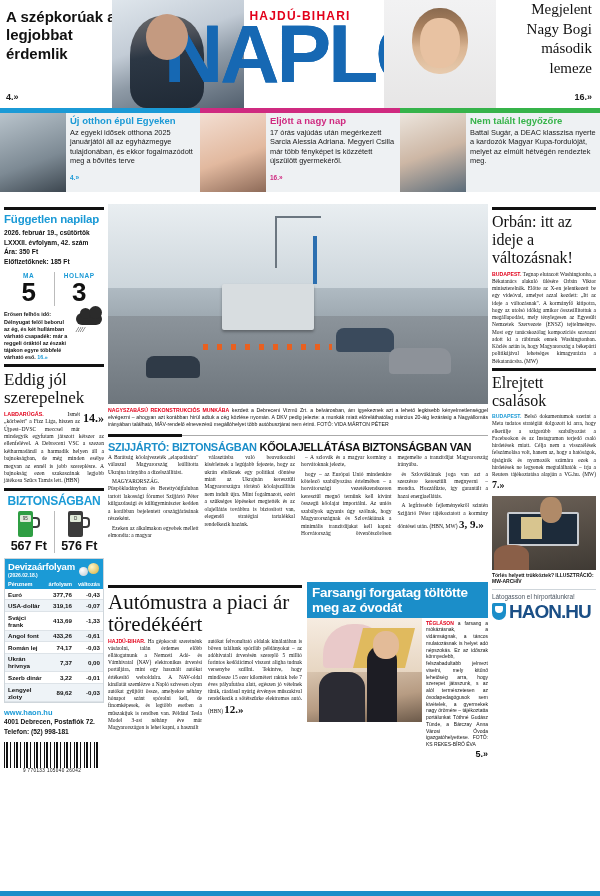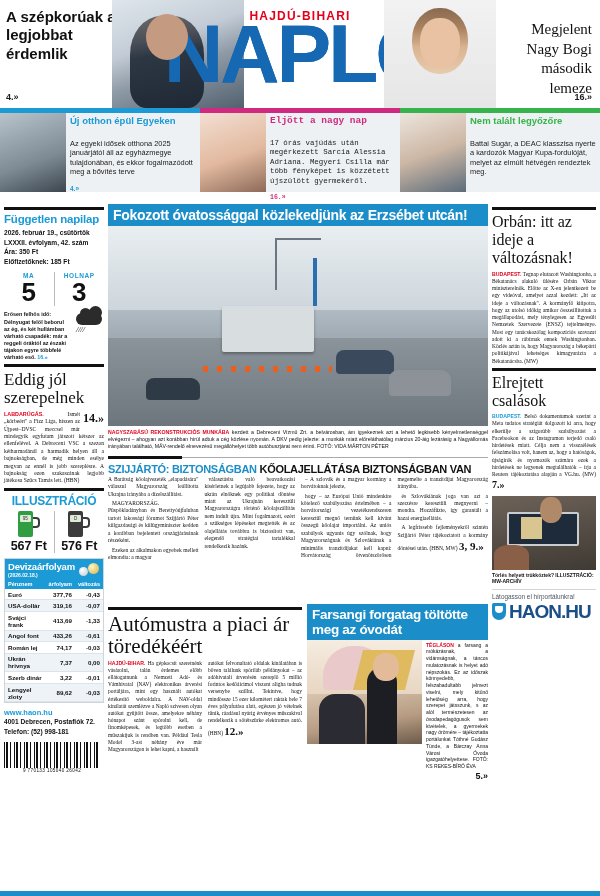--- a/index.html
+++ b/index.html
@@ -15,21 +15,21 @@
   .masthead { position: relative; height: 108px; width: 600px; background: #fff; overflow: hidden; }
   .mh-left {
     position: absolute; left: 6px; top: 8px; width: 112px;
     font-family: "Liberation Sans", sans-serif;
     font-weight: bold; font-size: 15px; line-height: 1.22; color: #111;
   }
   .mh-left-page {
     position: absolute; left: 6px; top: 92px; font-size: 9px; font-weight: bold; color: #1b1b1b;
   }
   .mh-right {
-    position: absolute; right: 8px; top: 20px; width: 96px; text-align: right;
+    position: absolute; right: 8px; top: 0; width: 96px; text-align: right;
     font-family: "Liberation Serif", serif; font-size: 15px; line-height: 1.3; color: #111;
   }
   .mh-right-page { position: absolute; right: 8px; top: 92px; font-size: 9px; font-weight: bold; color: #1b1b1b; }
   .mh-photo-left {
     position: absolute; left: 112px; top: 0; width: 132px; height: 108px;
     background: linear-gradient(160deg,#dfe6ec 0%,#c3ccd6 38%,#8e9aa6 60%,#53606e 100%);
   }
   .mh-photo-left::after {
     content:""; position:absolute; left:18px; top:16px; width:74px; height:92px;
     border-radius: 42% 42% 22% 22%;
@@ -58,28 +58,28 @@
   .mh-title {
     position:absolute; left:50%; transform:translateX(-50%); top:13px;
     font-family:"Liberation Sans", sans-serif; font-weight:bold; font-size:82px;
     letter-spacing:-3px; color:#1668b3; line-height:1; text-shadow:0 0 0 #1668b3;
   }
 
   
   .teasers { display:flex; width:600px; height:84px; }
   .teaser { position:relative; flex:1; display:flex; border-top:5px solid; background:#eef1f3; }
   .t1 { border-color:#1b9ad6; }
-  .t2 { border-color:#cf2a80;font-family:Liberation Mono, monospace; }
+  .t2 { border-color:#cf2a80; }
   .t3 { border-color:#36b34a; }
   .teaser .t-img { width:66px; flex:none; }
   .t1 .t-img { background:linear-gradient(160deg,#b9c4cc,#7d8a94 60%,#3c464f); }
   .t2 .t-img { background:linear-gradient(160deg,#f3ded2,#e2b99f 55%,#8d6a58); }
   .t3 .t-img { background:linear-gradient(160deg,#ece5dd,#cdb7a5 50%,#5b6c7a); }
   .t-body { padding:3px 4px 2px 4px; }
-  .t-head { font-size:9.5px; font-weight:bold; line-height:1.15; margin-bottom:12px; }
+  .t-head { font-size:9.5px; font-weight:bold; line-height:1.15; margin-bottom:1px; }
   .t1 .t-head { color:#1b9ad6; }
   .t2 .t-head { color:#cf2a80; }
   .t3 .t-head { color:#36b34a; }
   .t-text { font-size:7.4px; line-height:1.28; color:#1a1a1a; }
   .t-pg { font-weight:bold; font-size:6.5px; color:#1b9ad6; }
   .t2 .t-pg { color:#cf2a80; }
 
   
   .main { display:flex; width:600px; height:704px; padding:12px 4px 0 4px; gap:4px; }
   .col-left { width:100px; flex:none; }
@@ -286,21 +286,21 @@
 
       <div class="rule-thick"></div>
       <div class="ser-head">Eddig jól szerepelnek</div>
       <div class="body-serif">
         <span class="pgbox">14.»</span>
         <span class="lead-red">LABDARÚGÁS.</span>
         <span>Ismét „körbeért" a Fizz Liga, hiszen az Újpest–DVSC meccsel már mindegyik egyfutam játszott kétszer az ellenfelével. A Debreceni VSC a szezon kétharmadánál a harmadik helyen áll a bajnokságban, de még minden esélye megvan az ennél is jobb szereplésre. A bajnokság ezen szakaszának legjobb játékosa Szűcs Tamás lett. (HBN)</span>
       </div>
 
       <div class="rule-thick"></div>
-      <div class="fuel-title">ILLUSZTRÁCIÓ</div>
+      <div class="fuel-title">BIZTONSÁGBAN</div>
       <div class="fuel-row">
         <div class="fuel-cell">
           <div class="pump">
             <div class="pump-b pump-g"></div>
             <div class="pump-scr">95</div>
             <div class="pump-n"></div>
           </div>
           <div class="fuel-price">567 Ft</div>
         </div>
         <div class="fuel-cell">
@@ -374,21 +374,20 @@
       </div>
 
       <div class="contact-link">www.haon.hu</div>
       <div class="contact-t">4001 Debrecen, Postafiók 72.</div>
       <div class="contact-t">Telefon: (52) 998-181</div>
       <div class="barcode"></div>
       <div class="barcode-n">9  770133  105040     26042</div>
     </div>
 
     <div class="col-center">
-      <div class="cc-banner">Fokozott óvatossággal közlekedjünk az Erzsébet utcán!</div>
       <div class="cc-photo">
         <div class="sky"></div>
           <div class="road"></div>
         <div class="crane"></div>
           <div class="crane2"></div>
           <div class="bluebar"></div>
         <div class="truck"></div>
           <div class="cones"></div>
         <div class="car1"></div>
           <div class="car2"></div>

